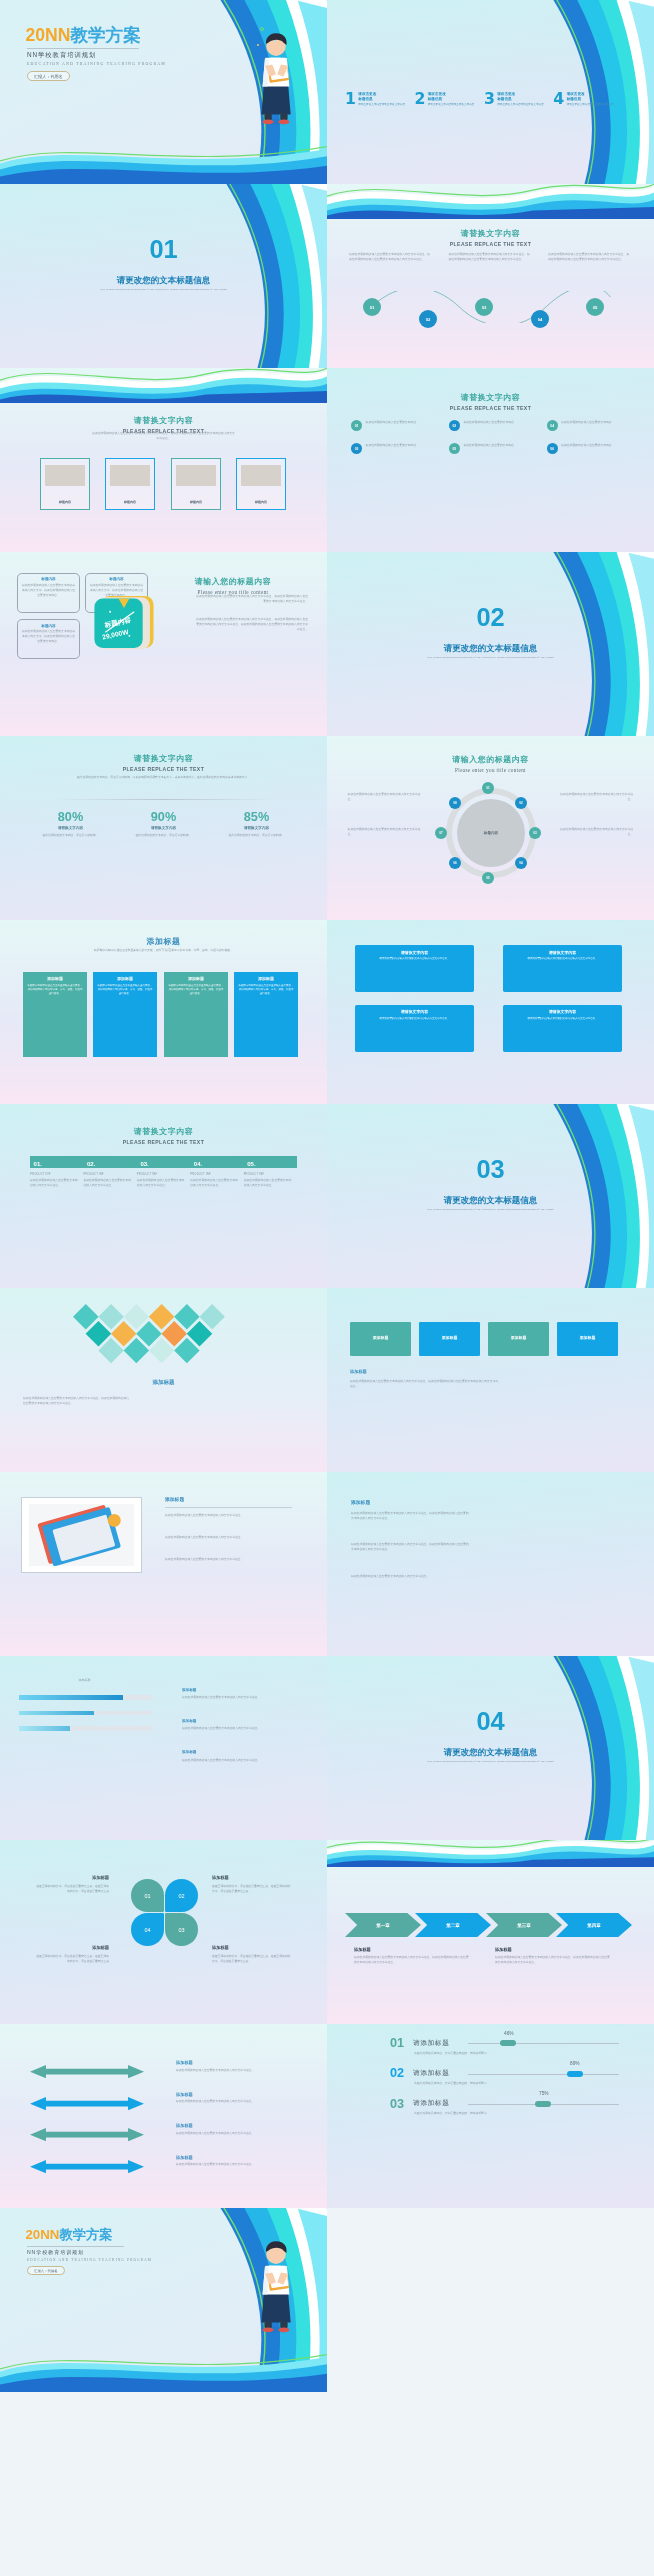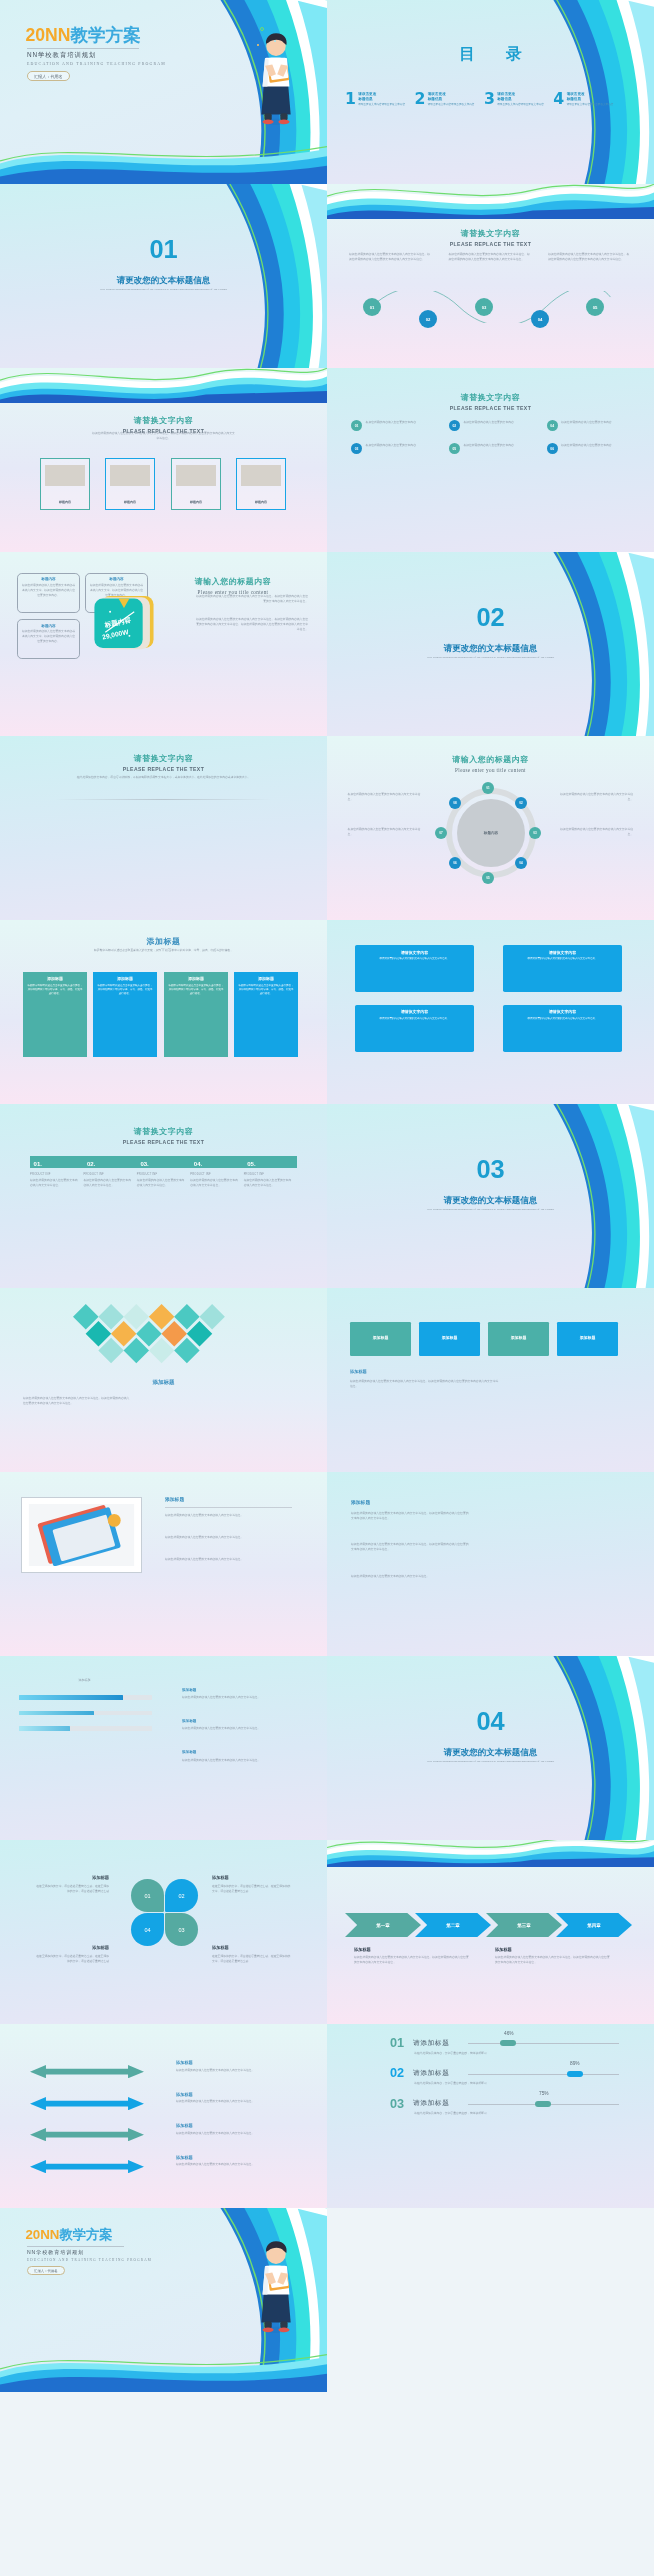--- a/index.html
+++ b/index.html
@@ -151,21 +151,20 @@
     <div class="swirl">
       <svg viewBox="0 0 330 312" preserveAspectRatio="none">
         <path d="M330 0 L150 0 C210 95 235 205 205 312 L330 312 Z" fill="#1f7fd4"></path>
         <path d="M330 0 L190 0 C243 100 263 208 238 312 L330 312 Z" fill="#26c6ea"></path>
         <path d="M330 0 L226 0 C272 104 288 212 266 312 L330 312 Z" fill="#36e0e0"></path>
         <path d="M330 6 L256 0 C294 108 306 214 290 312 L330 312 Z" fill="#ffffff"></path>
         <path d="M330 20 L278 8 C310 110 320 216 306 312 L330 312 Z" fill="#9fecf8"></path>
         <path d="M156 0 C214 96 240 206 210 312" fill="none" stroke="#6fdc6f" stroke-width="2.2"></path>
       </svg>
     </div>
-    <div class="toc-title">目 录</div>
     <div class="toc-row">
       <div class="toc-item">
         <div class="toc-num">1</div>
         <div class="toc-txt">
             <h4 style="white-space:pre-line">请双击更改
 标题信息</h4>
             <p>请双击更改文字内容请双击更改文字内容</p>
           </div>
       </div>
       <div class="toc-item">
@@ -356,20 +355,37 @@
     <div class="sec-e">New Product Introduction Introduction Of The ProductNew Product Introduction Introduction Of The Product</div>
   </div>
 
   <div class="slide cool">
     <div class="hd" style="top:17px;">
       <div class="h-main">请替换文字内容</div>
       <div class="h-sub" style="margin-top:1.8px">PLEASE REPLACE THE TEXT</div>
     </div>
     <p class="body-xs ct" style="position:absolute;left:58px;right:58px;top:39px;">在此处添加您的文本内容，语言尽可能精炼，可根据实际情况调整文本框大小，或者字体的大小。在此处添加您的文本内容或者字体的大小。</p>
     <div style="position:absolute;left:55px;right:55px;top:63px;height:0.6px;background:linear-gradient(90deg,transparent,#b9c6cf,transparent);"></div>
+    <div style="position:absolute;left:24px;right:24px;top:74px;display:flex;">
+      <div style="flex:1;text-align:center;">
+        <div style="font-size:12.7px;font-weight:bold;color:#4bb0a8;">80%</div>
+        <div style="font-size:3.6px;color:#4f7f92;margin-top:2.4px;font-weight:bold">请替换文字内容</div>
+        <p class="body-xs" style="margin:2.4px 14.5px 0">在此处添加您的文本内容，语言尽可能精炼。</p>
+      </div>
+      <div style="flex:1;text-align:center;">
+        <div style="font-size:12.7px;font-weight:bold;color:#4bb0a8;">90%</div>
+        <div style="font-size:3.6px;color:#4f7f92;margin-top:2.4px;font-weight:bold">请替换文字内容</div>
+        <p class="body-xs" style="margin:2.4px 14.5px 0">在此处添加您的文本内容，语言尽可能精炼。</p>
+      </div>
+      <div style="flex:1;text-align:center;">
+        <div style="font-size:12.7px;font-weight:bold;color:#4bb0a8;">85%</div>
+        <div style="font-size:3.6px;color:#4f7f92;margin-top:2.4px;font-weight:bold">请替换文字内容</div>
+        <p class="body-xs" style="margin:2.4px 14.5px 0">在此处添加您的文本内容，语言尽可能精炼。</p>
+      </div>
+    </div>
   </div>
 
   <div class="slide pinky">
     <div class="hd" style="top:18px;">
       <div class="h-main">请输入您的标题内容</div>
       <div class="h-sub" style="margin-top:1.8px; font-weight:normal; font-family:'Liberation Serif',serif;">Please enter you title content</div>
     </div>
     <div style="position:absolute;left:119px;top:52px;width:90px;height:90px;border-radius:50%;border:6px solid #d9dde0;"></div>
     <div class="donut" style="left:130px;top:63px;width:68px;height:68px;background:#c7ccd1;display:flex;align-items:center;justify-content:center;">
       <span style="font-size:3.6px;color:#5f6d79;font-weight:bold">标题内容</span>

